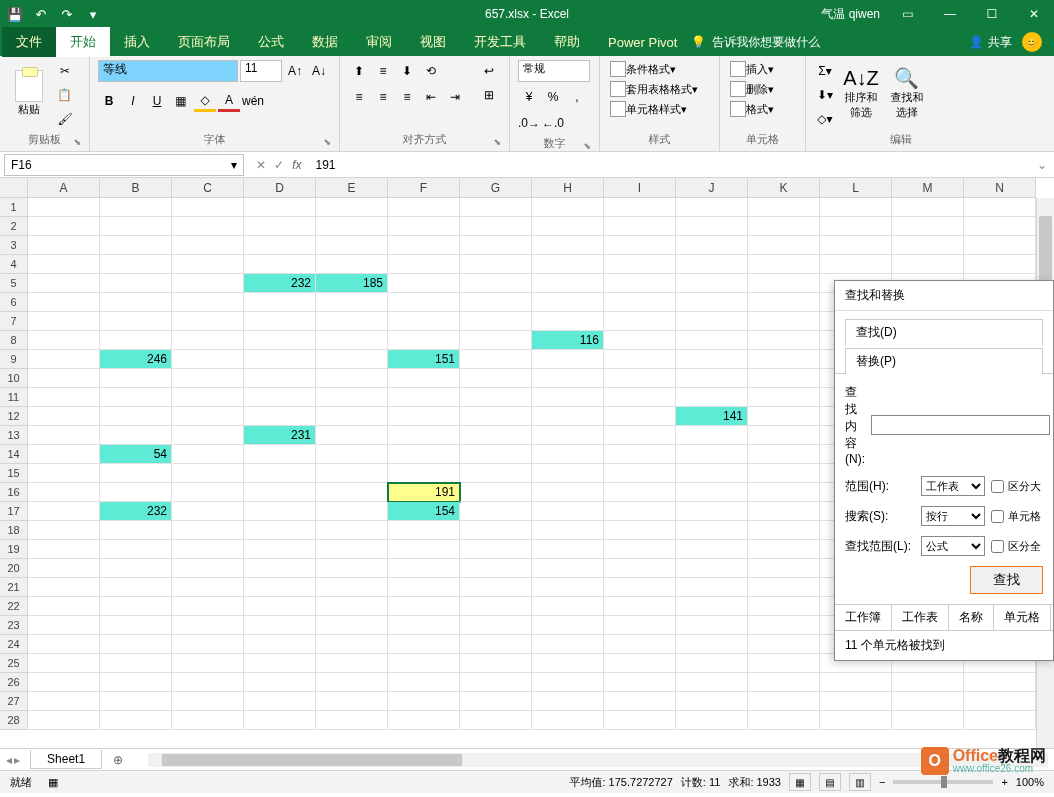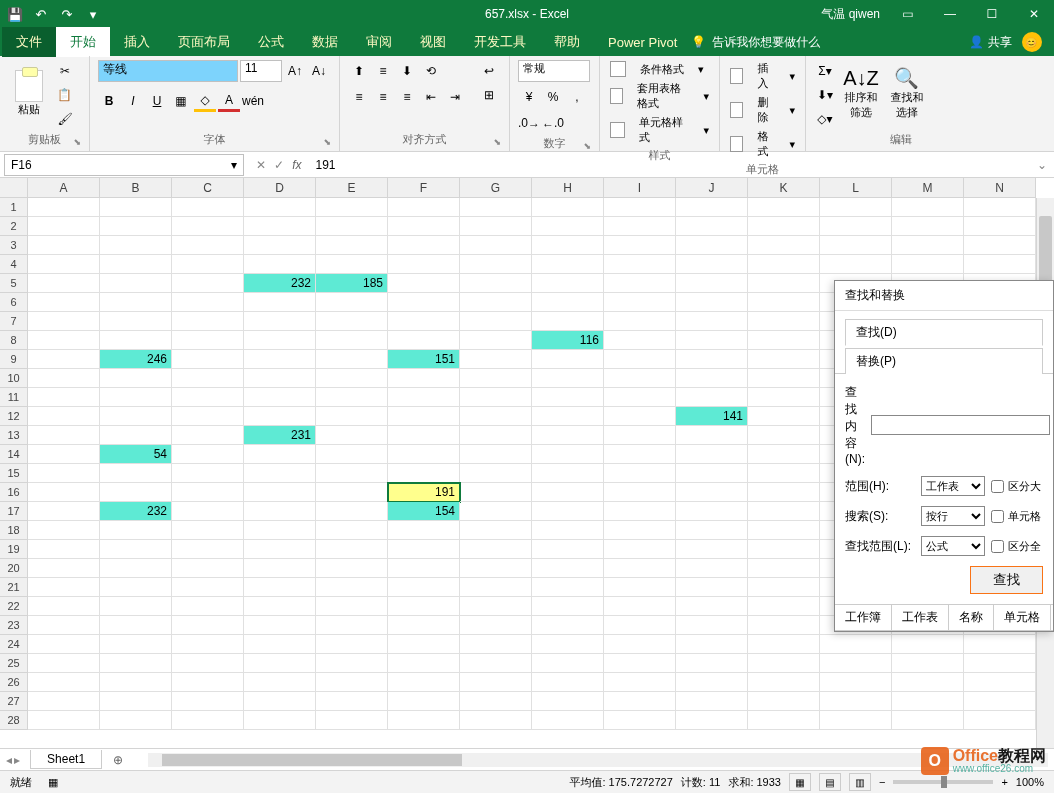--- a/index.html
+++ b/index.html
@@ -33,21 +33,21 @@
     .paste-ico { width: 28px; height: 32px; background: #fff; border: 1px solid #ccc; position: relative; }
     .paste-ico::before { content: ""; position: absolute; top: -4px; left: 6px; width: 14px; height: 8px; background: #ffa; border: 1px solid #cc9; border-radius: 2px; }
     .font-row { display: flex; align-items: center; gap: 2px; margin-bottom: 4px; }
     .font-select { width: 140px; height: 22px; border: 1px solid #c0c0c0; background: #7dd3fc; padding: 0 4px; font-size: 12px; }
     .size-select { width: 42px; height: 22px; border: 1px solid #c0c0c0; background: #fff; padding: 0 4px; font-size: 12px; }
     .ico-sm { width: 22px; height: 22px; display: flex; align-items: center; justify-content: center; font-size: 12px; cursor: pointer; }
     .align-grid { display: flex; flex-direction: column; gap: 4px; }
     .align-row { display: flex; gap: 2px; }
     .num-select { width: 72px; height: 22px; border: 1px solid #c0c0c0; background: #fff; font-size: 11px; padding: 0 4px; }
     .vstack { display: flex; flex-direction: column; gap: 2px; }
-    .hitem { display: flex; align-items: center; gap: 14px; font-size: 11px; cursor: pointer; padding: 1px 2px; }
+    .hitem { display: flex; align-items: center; gap: 0; font-size: 11px; cursor: pointer; padding: 1px 2px; }
     .ico-box { width: 16px; height: 16px; border: 1px solid #999; background: #fff; }
     
     
     .fbar { height: 26px; border-bottom: 1px solid #d4d4d4; display: flex; align-items: center; background: #fff; }
     .namebox { width: 240px; height: 22px; border: 1px solid #c0c0c0; margin: 0 4px; padding: 0 6px; display: flex; align-items: center; justify-content: space-between; }
     .fbar-btns { display: flex; gap: 8px; padding: 0 8px; color: #888; }
     .fbar-input { flex: 1; padding: 0 6px; }
     .fx { font-style: italic; color: #666; }
     .fbar-expand { width: 24px; text-align: center; color: #888; }
     
@@ -822,20 +822,21 @@
         </label>
     </div>
     <div style="text-align:right"><button class="find-btn">查找</button></div>
   </div>
   <div class="find-res-tabs">
     <div class="find-res-tab">工作簿</div>
     <div class="find-res-tab">工作表</div>
     <div class="find-res-tab">名称</div>
     <div class="find-res-tab">单元格</div>
   </div>
+  <div class="find-status">11 个单元格被找到</div>
 </div>
 
 <div class="sheet-tabs">
   <div class="sheet-nav">
     <span>◂</span>
     <span>▸</span>
   </div>
   <div class="sheet-tab">Sheet1</div>
   <div class="sheet-add">⊕</div>
   <div class="hscroll">

